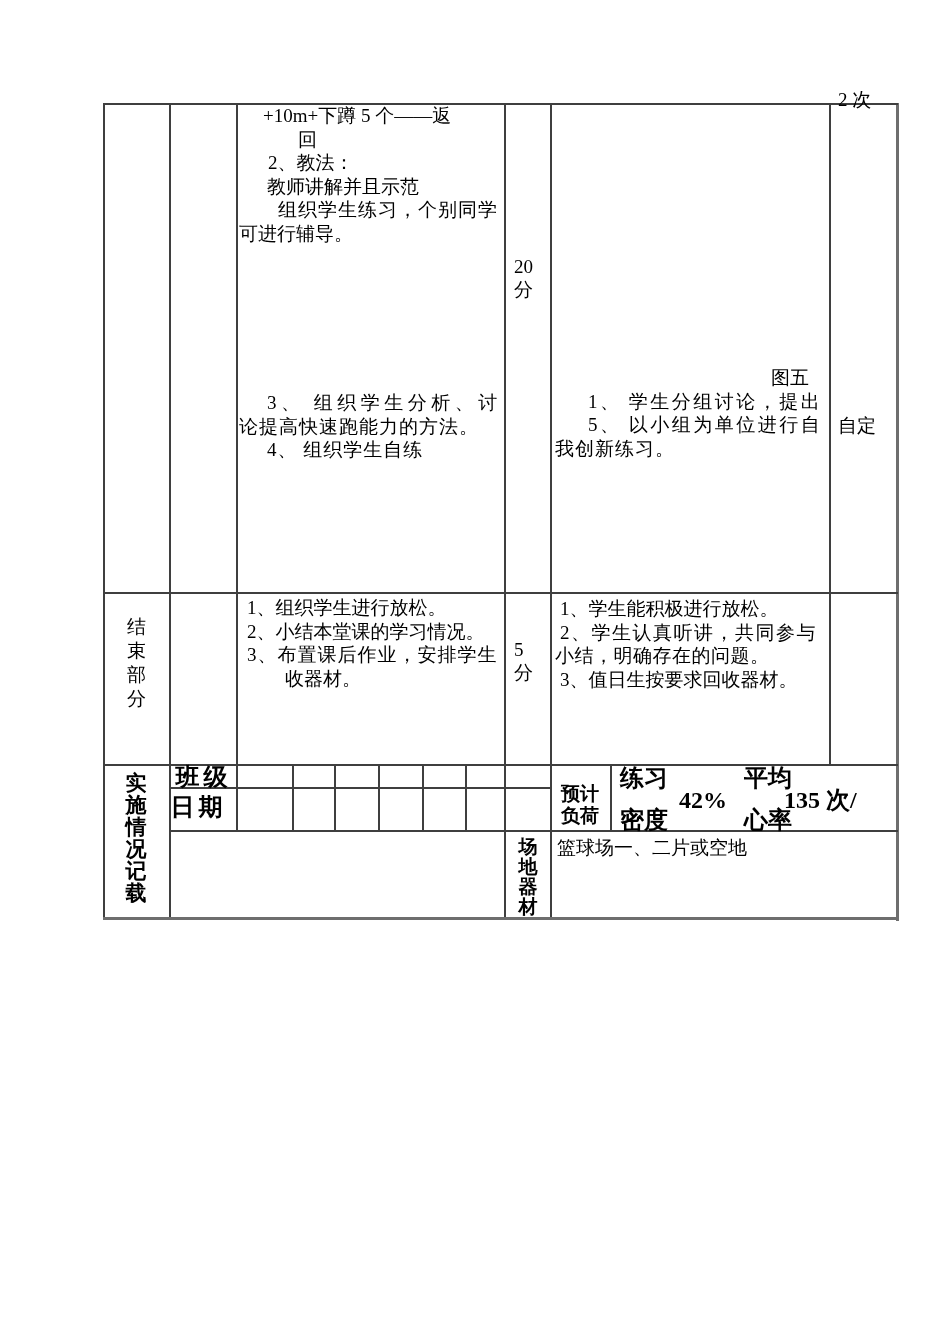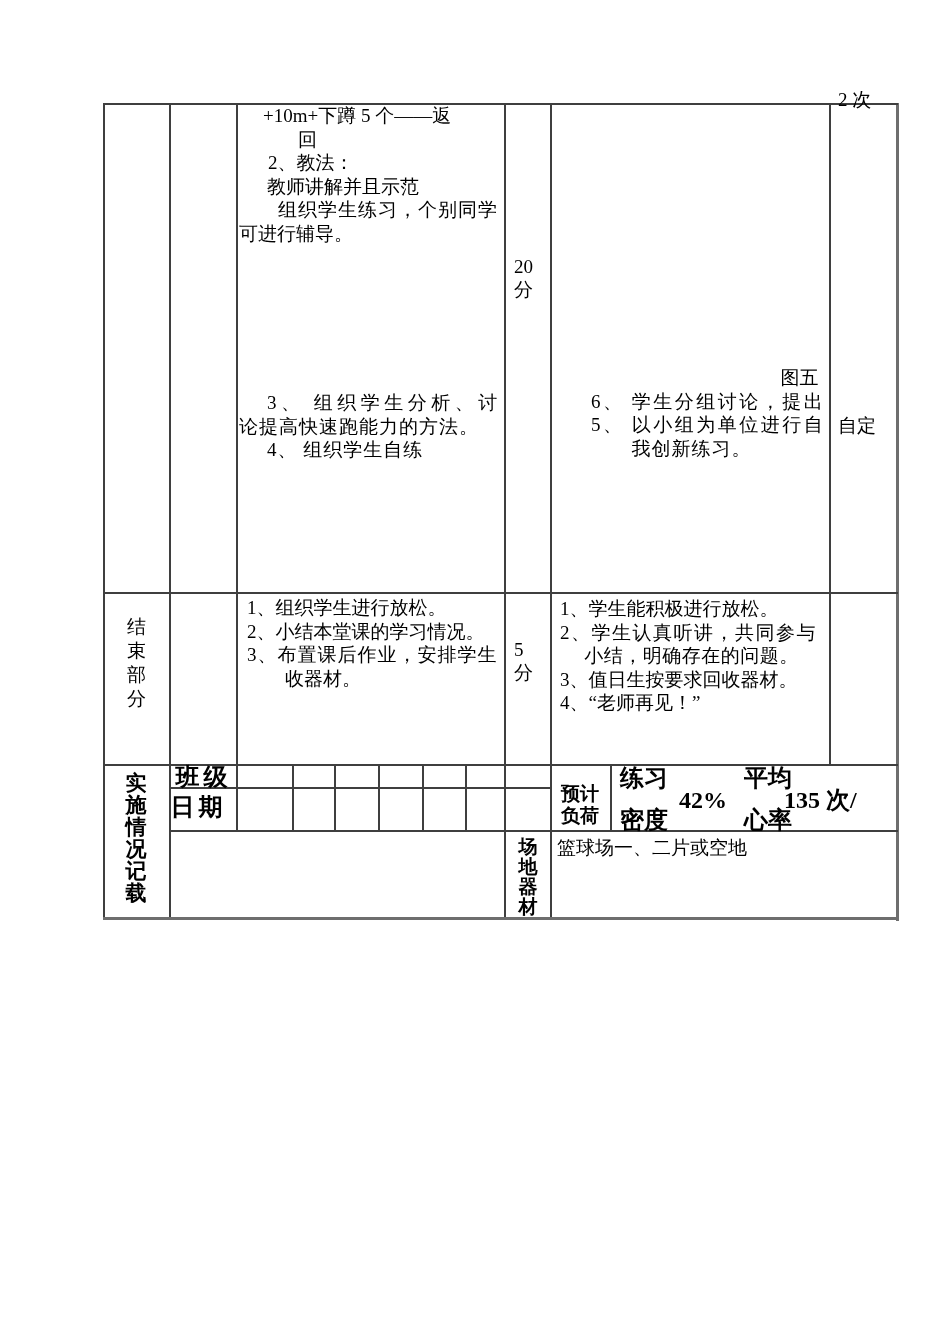--- a/index.html
+++ b/index.html
@@ -60,32 +60,32 @@
     </div>
 
   <div class="tb" style="left:239px;top:104px;width:266px;"><div style="margin-left: 24px;">+10m+下蹲 5 个——返</div><div style="margin-left: 59px;">回</div><div style="margin-left: 29px;">2、教法：</div><div style="margin-left: 28px;">教师讲解并且示范</div><div style="margin-left: 39px; letter-spacing: 1px;">组织学生练习，个别同学</div><div>可进行辅导。</div><div style="margin-left: 28px; letter-spacing: 4.5px; margin-top: 146px;">3、 组织学生分析、讨</div><div style="letter-spacing: 1px;">论提高快速跑能力的方法。</div><div style="margin-left: 28px; letter-spacing: 1px;">4、 组织学生自练</div></div>
 
   <div class="tb" style="left:514px;top:256px;line-height:22.5px;"><div>20</div><div>分</div></div>
 
   <div class="tb" style="left:838px;top:88px;">2 次</div>
 
   <div class="tb" style="left:838px;top:414px;">自定</div>
 
-  <div class="tb" style="left:555px;top:366px;width:273px;text-align:center;"><div style="margin-left: 216px;">图五</div><div style="margin-left: 33px; letter-spacing: 2.5px;">6、 学生分组讨论，提出</div><div style="margin-left: 33px; letter-spacing: 2.5px;">5、 以小组为单位进行自</div><div style="letter-spacing: 1px;">我创新练习。</div></div>
+  <div class="tb" style="left:555px;top:366px;width:273px;"><div style="margin-left: 216px;">图五</div><div style="margin-left: 33px; letter-spacing: 2.5px;">1、 学生分组讨论，提出</div><div style="margin-left: 33px; letter-spacing: 2.5px;">5、 以小组为单位进行自</div><div style="letter-spacing: 1px;">我创新练习。</div></div>
 
   <div class="tb vlabel" style="left:103px;top:615px;width:67px;line-height:24px;">结
 束
 部
 分</div>
 
   <div class="tb" style="left:239px;top:596px;width:266px;"><div style="margin-left: 8px;">1、组织学生进行放松。</div><div style="margin-left: 8px;">2、小结本堂课的学习情况。</div><div style="margin-left: 8px; letter-spacing: 1px;">3、布置课后作业，安排学生</div><div style="margin-left: 46px;">收器材。</div></div>
 
   <div class="tb" style="left:514px;top:639px;line-height:22.5px;"><div>5</div><div>分</div></div>
 
-  <div class="tb" style="left:555px;top:597px;width:273px;"><div style="margin-left: 5px;">1、学生能积极进行放松。</div><div style="margin-left: 5px; letter-spacing: 1.5px;">2、学生认真听讲，共同参与</div><div style="letter-spacing: 0.5px; text-align: center;">小结，明确存在的问题。</div><div style="margin-left: 5px;">3、值日生按要求回收器材。</div><div style="margin-left: 5px;">4、“老师再见！”</div></div>
+  <div class="tb" style="left:555px;top:597px;width:273px;"><div style="margin-left: 5px;">1、学生能积极进行放松。</div><div style="margin-left: 5px; letter-spacing: 1.5px;">2、学生认真听讲，共同参与</div><div style="letter-spacing: 0.5px;">小结，明确存在的问题。</div><div style="margin-left: 5px;">3、值日生按要求回收器材。</div></div>
 
   <div class="tb vlabel boldlbl" style="left:103px;top:772px;width:66px;line-height:22px;font-size:21px;">实
 施
 情
 况
 记
 载</div>
 
   <div class="tb boldlbl spaced" style="left:169px;top:766px;width:69px;text-align:center;">班级</div>
 

